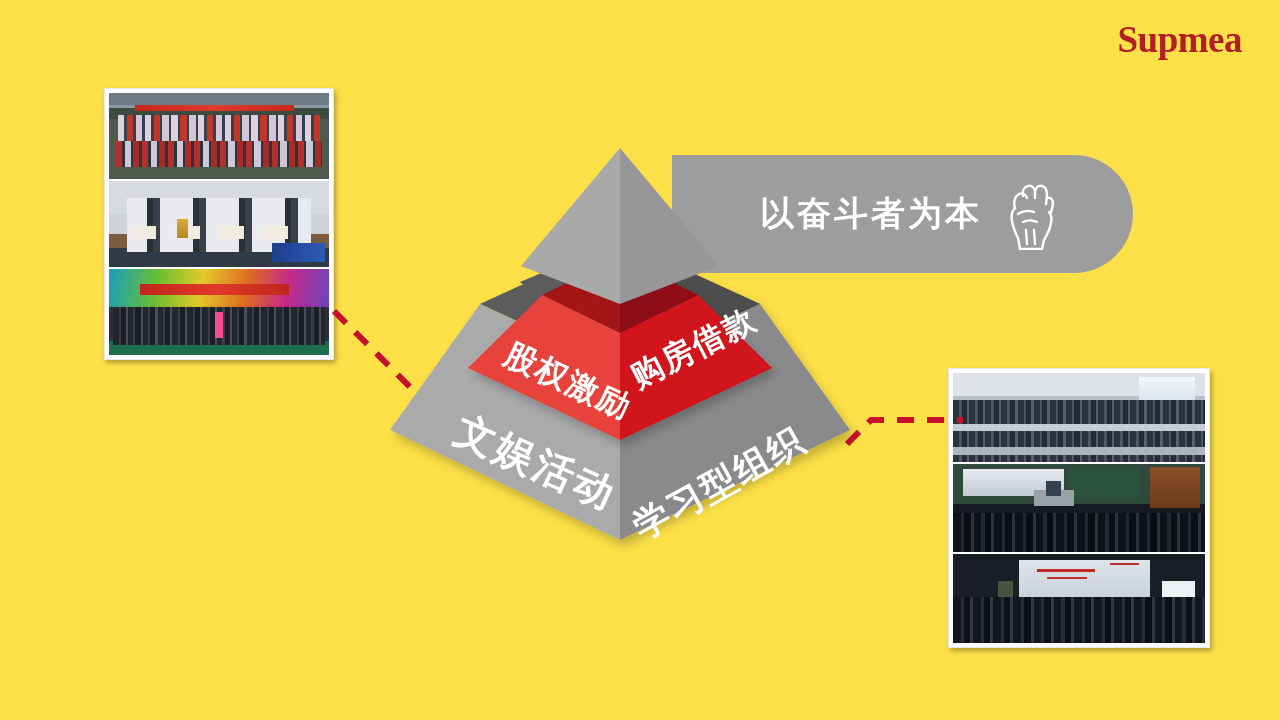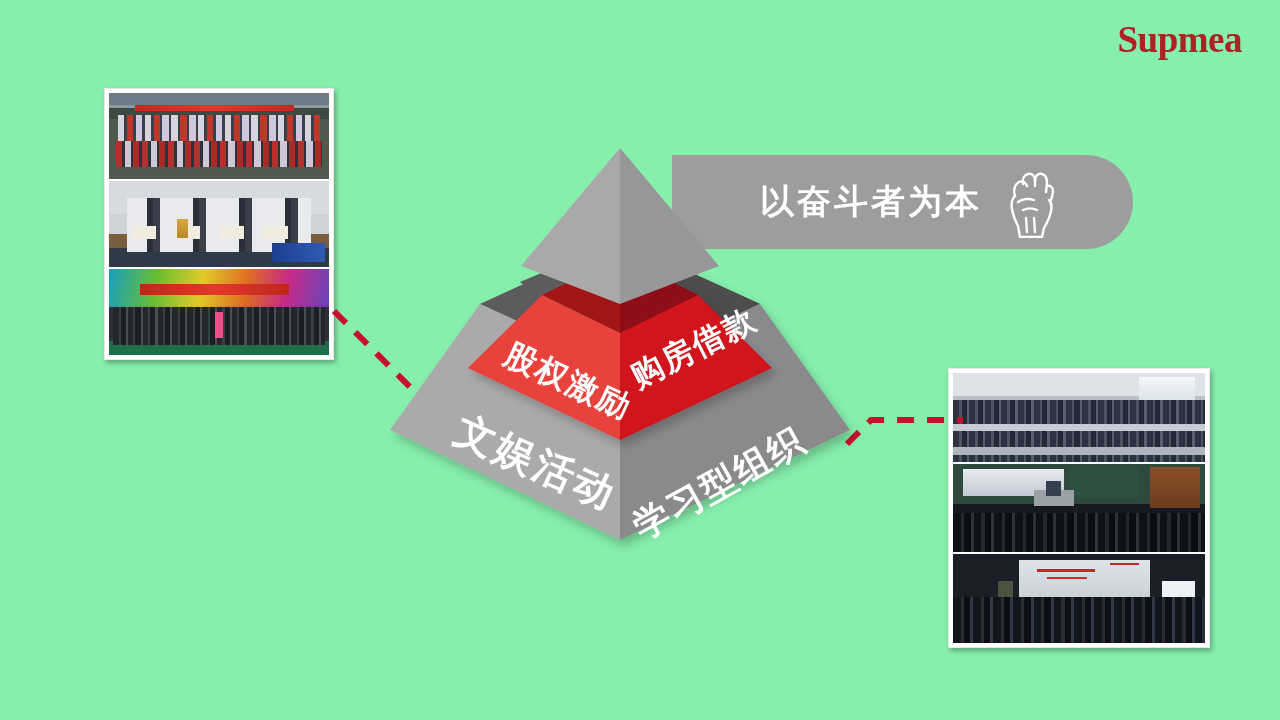--- a/index.html
+++ b/index.html
@@ -2,21 +2,21 @@
 <html><head>
 <meta charset="utf-8">
 <style>
   * { box-sizing: border-box; margin: 0; padding: 0; }
   html, body {
     width: 1280px; height: 720px;
     background: #ffffff;
     font-family: "Liberation Sans", "DejaVu Sans", sans-serif;
     overflow: hidden;
   }
-  #slide { position: relative; width: 1280px; height: 720px; background: #86efac; }
+  #slide { position: relative; width: 1280px; height: 720px; background: #fde047; }
 
   
   .logo {
     position: absolute; right: 38px; top: 18px;
     font-family: "Liberation Serif", "DejaVu Serif", serif;
     font-weight: bold; font-size: 37px; letter-spacing: -0.5px;
     color: #B02025; white-space: nowrap;
   }
 
   
@@ -116,21 +116,21 @@
   
   .dash { position: absolute; background: transparent; }
   .dash svg { display:block; overflow:visible; }
 
   
   .banner-pill {
     position: absolute; display: flex; align-items: center;
     color: #ffffff; font-weight: bold; white-space: nowrap;
   }
   .banner-top {
-    left: 672px; top: 155px; width: 461px; height: 94px;
+    left: 672px; top: 155px; width: 461px; height: 118px;
     background: #9d9d9d;
     border-radius: 0 59px 59px 0;
     padding-left: 88px; gap: 22px;
   }
   .banner-top .txt { font-size: 34px; letter-spacing: 3px; }
   .fist-icon { width: 52px; height: 72px; flex: 0 0 auto; }
 
   .banner-left {
     left: 178px; top: 436px; width: 272px; height: 68px;
     background: #6e6e6e;

